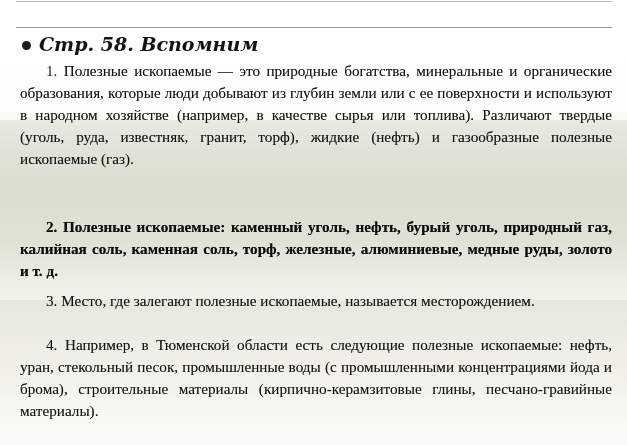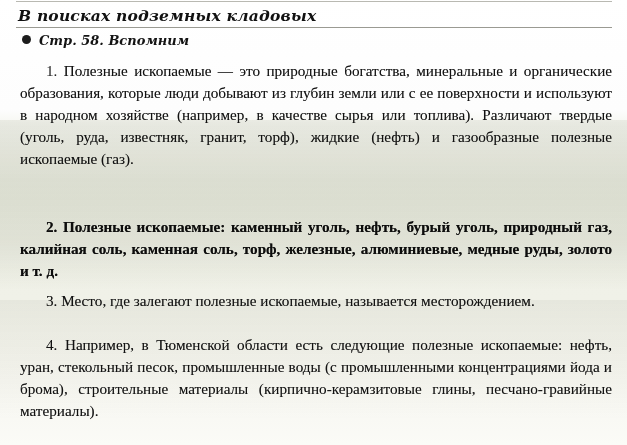--- a/index.html
+++ b/index.html
@@ -88,21 +88,21 @@
     background: #1c1c1c;
     display: inline-block;
     margin-right: 8px;
     position: relative;
     top: -1px;
   }
   .bullet-text {
     font-family: "DejaVu Serif", serif;
     font-weight: bold;
     font-style: italic;
-    font-size: 13px;
+    font-size: 19px;
     color: #141414;
     white-space: nowrap;
   }
 
   
   .para {
     position: absolute;
     left: 20px;
     width: 592px;
     font-size: 15.2px;
@@ -161,23 +161,20 @@
   }
 </style>
 </head>
 <body>
 
 <div class="page">
   <div class="ink">
 
     <div class="title-rule-top"></div>
 
-    <div class="title-bar">
-      <span class="title-text">В поисках подземных кладовых</span>
-    </div>
     <div class="title-rule"></div>
 
     <div class="bullet-line">
       <span class="bullet-dot"></span>
       <span class="bullet-text">Стр. 58. Вспомним</span>
     </div>
 
     <div class="para p1">
       <span class="indent"></span><span>1.</span>
       <span class="semi-heavy">Полезные ископаемые — это природные богатства, минеральные и органические образования, которые люди добывают из глубин земли или с ее поверхности и используют в народном хозяйстве (например, в качестве сырья или топлива). Различают твердые (уголь, руда, известняк, гранит, торф), жидкие (нефть) и газообразные полезные ископаемые (газ).</span>

